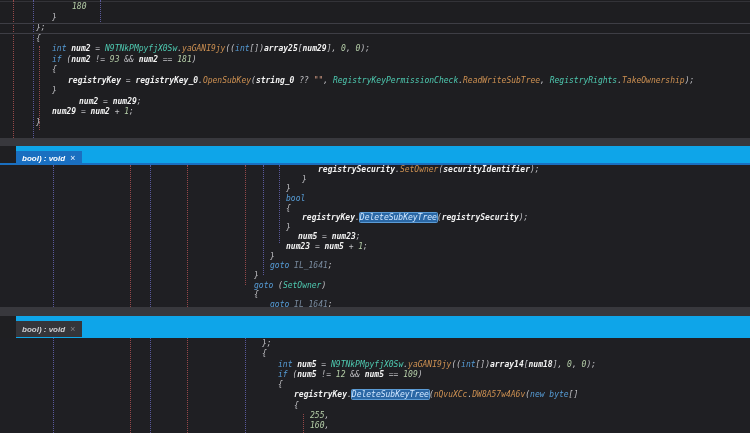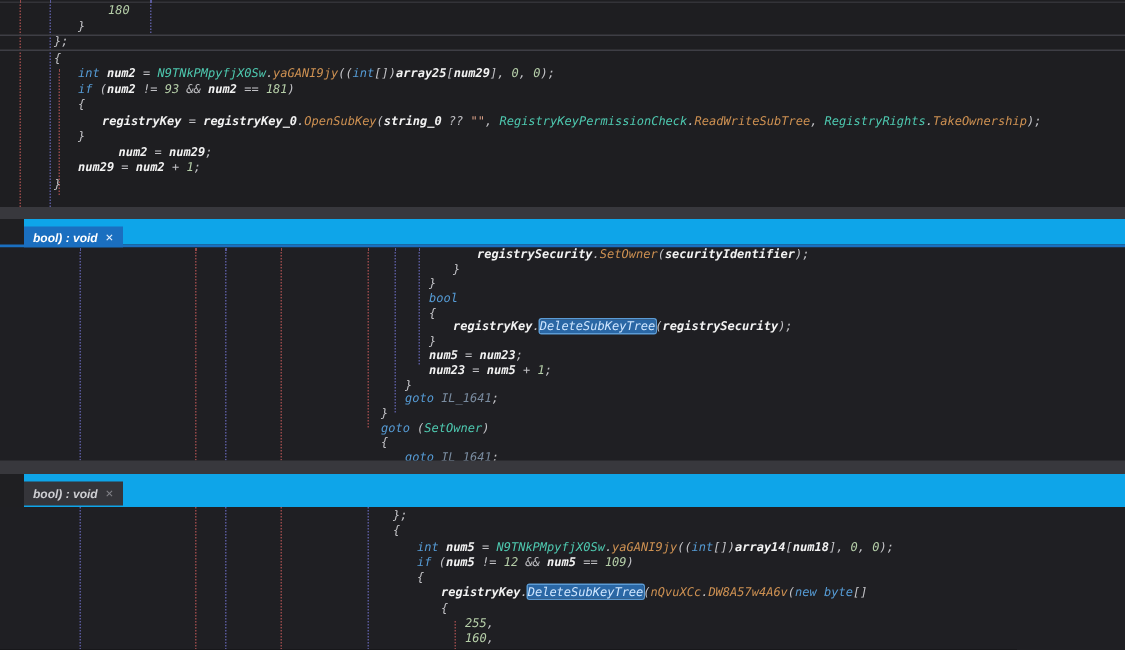--- a/index.html
+++ b/index.html
@@ -112,21 +112,21 @@
       <div class="guide g-b" style="left: 263px; top: 0px; height: 110px;"></div>
       <div class="guide g-b" style="left: 279px; top: 0px; height: 78px;"></div>
       <div style="padding-top: 0px; position: relative;">
         <div class="code-line" style="height: 9.65px; line-height: 9.65px; padding-left: 318px;"><span class="tk-id">registrySecurity</span><span class="tk-pu">.</span><span class="tk-me">SetOwner</span><span class="tk-pu">(</span><span class="tk-id">securityIdentifier</span><span class="tk-pu">);</span></div>
         <div class="code-line" style="height: 9.65px; line-height: 9.65px; padding-left: 302px;"><span class="tk-pu">}</span></div>
         <div class="code-line" style="height: 9.65px; line-height: 9.65px; padding-left: 286px;"><span class="tk-pu">}</span></div>
         <div class="code-line" style="height: 9.65px; line-height: 9.65px; padding-left: 286px;"><span class="tk-kw">bool</span></div>
         <div class="code-line" style="height: 9.65px; line-height: 9.65px; padding-left: 286px;"><span class="tk-pu">{</span></div>
         <div class="code-line" style="height: 9.65px; line-height: 9.65px; padding-left: 302px;"><span class="tk-id">registryKey</span><span class="tk-pu">.</span><span class="tk-hl">DeleteSubKeyTree</span><span class="tk-pu">(</span><span class="tk-id">registrySecurity</span><span class="tk-pu">);</span></div>
         <div class="code-line" style="height: 9.65px; line-height: 9.65px; padding-left: 286px;"><span class="tk-pu">}</span></div>
-        <div class="code-line" style="height: 9.65px; line-height: 9.65px; padding-left: 286px;"><span class="tk-id">num5</span><span class="tk-pu"> = </span><span class="tk-id">num23</span><span class="tk-pu">;</span></div>
+        <div class="code-line" style="height: 9.65px; line-height: 9.65px; padding-left: 286px; margin-left: 12px;"><span class="tk-id">num5</span><span class="tk-pu"> = </span><span class="tk-id">num23</span><span class="tk-pu">;</span></div>
         <div class="code-line" style="height: 9.65px; line-height: 9.65px; padding-left: 286px;"><span class="tk-id">num23</span><span class="tk-pu"> = </span><span class="tk-id">num5</span><span class="tk-pu"> + </span><span class="tk-nu">1</span><span class="tk-pu">;</span></div>
         <div class="code-line" style="height: 9.65px; line-height: 9.65px; padding-left: 270px;"><span class="tk-pu">}</span></div>
         <div class="code-line" style="height: 9.65px; line-height: 9.65px; padding-left: 270px;"><span class="tk-kw">goto</span><span class="tk-pu"> </span><span class="tk-lb">IL_1641</span><span class="tk-pu">;</span></div>
         <div class="code-line" style="height: 9.65px; line-height: 9.65px; padding-left: 254px;"><span class="tk-pu">}</span></div>
         <div class="code-line" style="height: 9.65px; line-height: 9.65px; padding-left: 254px;"><span class="tk-kw">goto</span><span class="tk-pu"> (</span><span class="tk-ty">SetOwner</span><span class="tk-pu">)</span></div>
         <div class="code-line" style="height: 9.65px; line-height: 9.65px; padding-left: 254px;"><span class="tk-pu">{</span></div>
         <div class="code-line" style="height: 9.65px; line-height: 9.65px; padding-left: 270px;"><span class="tk-kw">goto</span><span class="tk-pu"> </span><span class="tk-lb">IL_1641</span><span class="tk-pu">;</span></div>
       </div>
     </div>
 

